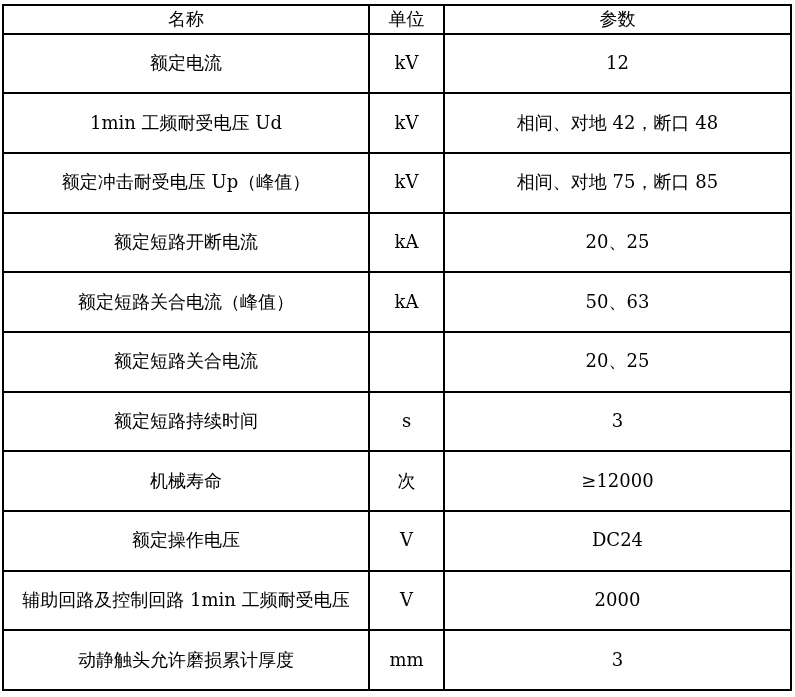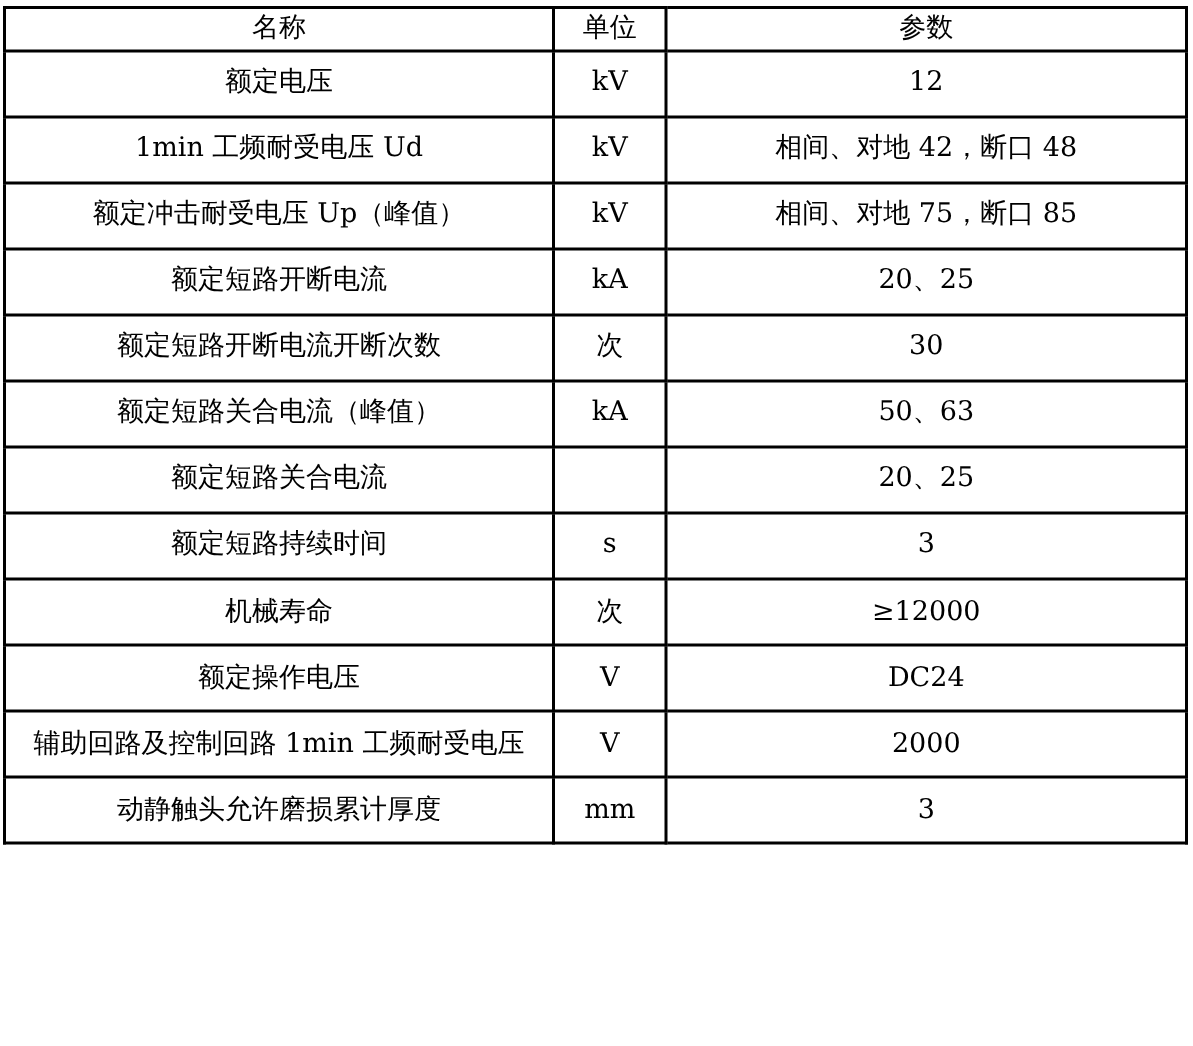--- a/index.html
+++ b/index.html
@@ -12,21 +12,21 @@
     height: 697px;
     background: #ffffff;
     color: #000000;
     font-family: "DejaVu Serif", "Liberation Serif", serif;
   }
   table.spec {
     position: absolute;
     left: 2px;
     top: 4px;
     width: 788px;
-    height: 559px;
+    height: 687px;
     border-collapse: collapse;
     table-layout: fixed;
   }
   table.spec th,
   table.spec td {
     border: 2px solid #000000;
     text-align: center;
     vertical-align: middle;
     font-size: 18px;
     font-weight: normal;
@@ -52,43 +52,38 @@
   </colgroup>
   <thead>
     <tr>
       <th>名称</th>
       <th>单位</th>
       <th>参数</th>
     </tr>
   </thead>
   <tbody id="spec-table-body">
       <tr>
-        <td>额定电压</td>
+        <td>额定电流</td>
         <td>kV</td>
         <td>12</td>
       </tr>
       <tr>
         <td>1min 工频耐受电压 Ud</td>
         <td>kV</td>
         <td>相间、对地 42，断口 48</td>
       </tr>
       <tr>
         <td>额定冲击耐受电压 Up（峰值）</td>
         <td>kV</td>
         <td>相间、对地 75，断口 85</td>
       </tr>
       <tr>
         <td>额定短路开断电流</td>
         <td>kA</td>
         <td>20、25</td>
-      </tr>
-      <tr>
-        <td>额定短路开断电流开断次数</td>
-        <td>次</td>
-        <td>30</td>
       </tr>
       <tr>
         <td>额定短路关合电流（峰值）</td>
         <td>kA</td>
         <td>50、63</td>
       </tr>
       <tr>
         <td>额定短路关合电流</td>
         <td></td>
         <td>20、25</td>

